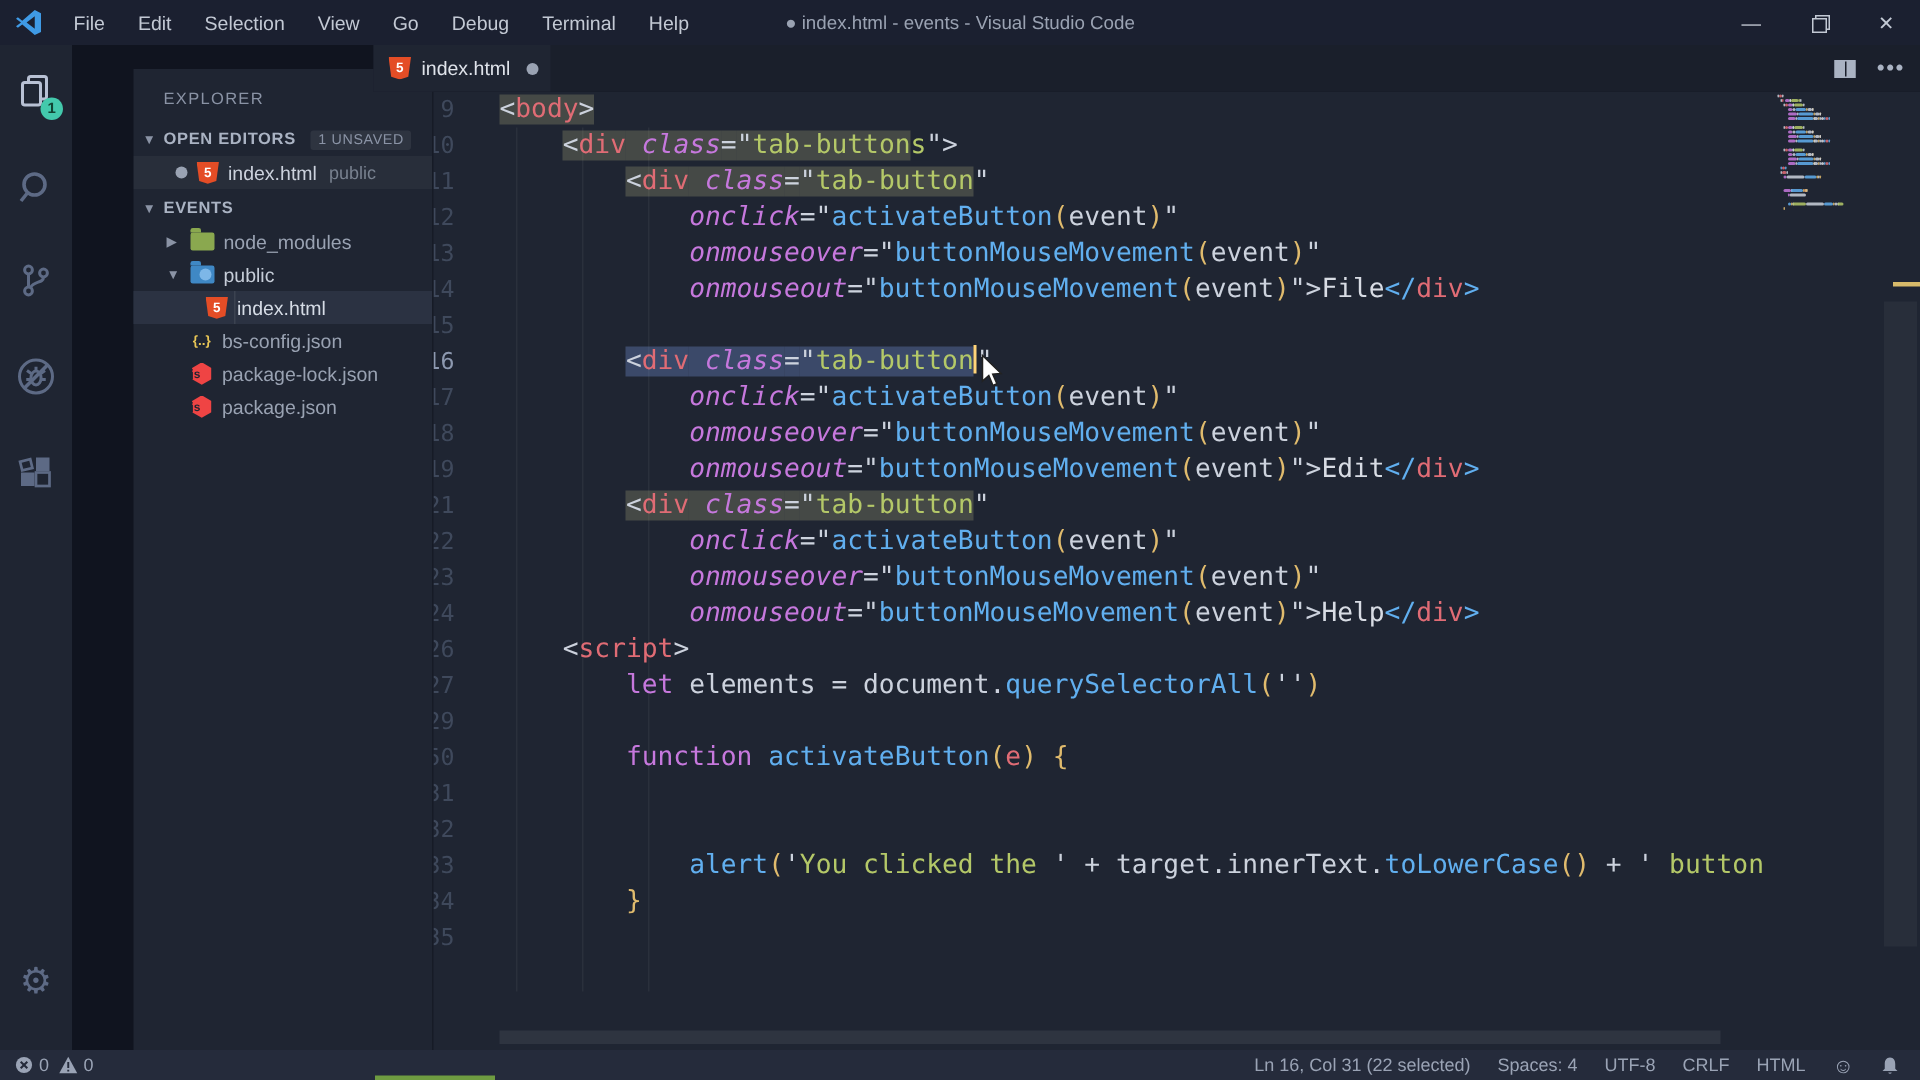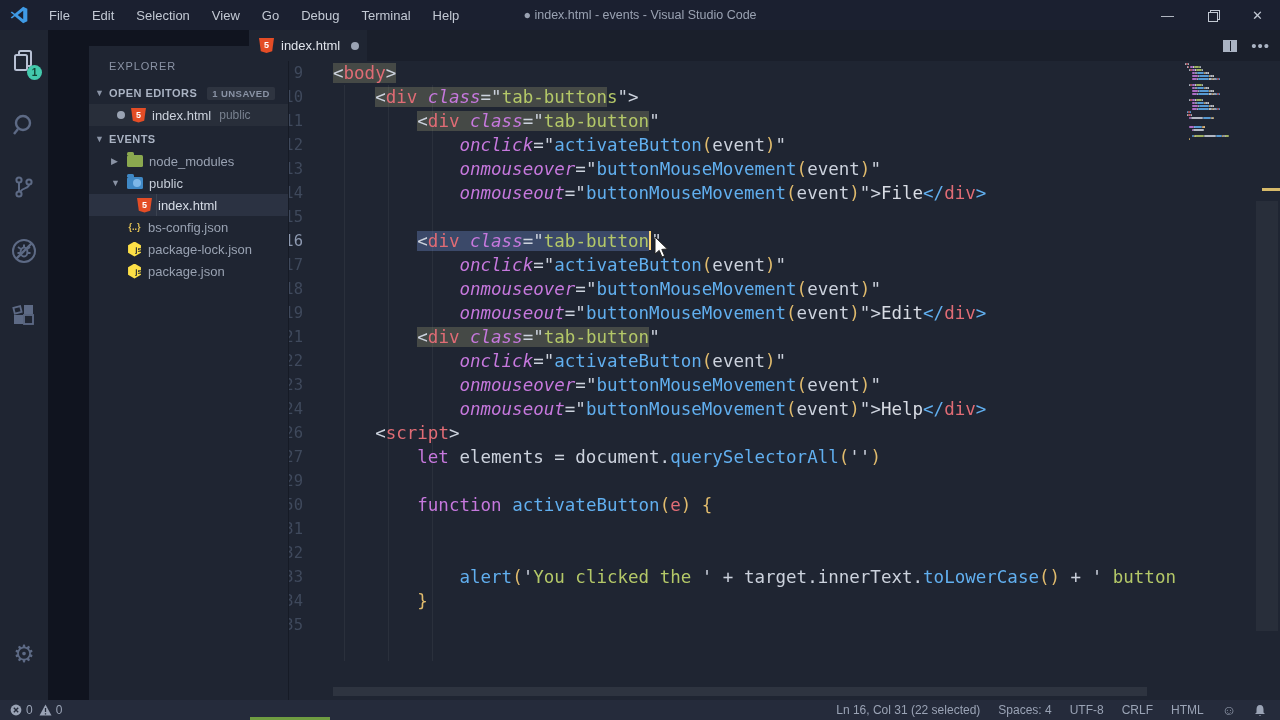--- a/index.html
+++ b/index.html
@@ -33,21 +33,21 @@
   .act-gear { position:absolute; bottom:28px; left:0; width:48px; height:36px;
     display:flex; align-items:center; justify-content:center; color:#5d6a85; font-size:24px; }
 
   
   .sidebar { position:absolute; left:48px; top:46px; width:200px; height:670px;
     background:#1f2532; border-right:1px solid #161b26; z-index:10; font-size:13px;margin-left:41px; }
   .sb-title { font-size:11px; letter-spacing:.08em; color:#8a93a5; padding:14px 0 10px 20px; }
   .section-header { display:flex; align-items:center; height:22px; color:#aab3c3; font-size:11px;
     font-weight:bold; letter-spacing:.04em; padding-left:6px; gap:4px; }
   .chev { font-size:9px; color:#8a93a5; width:10px; display:inline-block; }
-  .unsaved-badge { font-size:9.5px; font-weight:bold; color:#8a93a5;
+  .unsaved-badge { font-size:9.5px; font-weight:normal; color:#8a93a5;
     background:rgba(255,255,255,.07); border-radius:2px; padding:1px 5px; margin-left:6px; }
   .row { display:flex; align-items:center; height:22px; gap:6px; color:#99a2b2; position:relative; }
   .row .fname { white-space:nowrap; }
   .row.bright { color:#c6cdd8; }
   .row.selected { background:#2b3242; color:#d6dce6; }
   .row.openrow { background:rgba(255,255,255,.045); color:#ccd2dd; }
   .detail { color:#78818f; font-size:12px; margin-left:2px; }
   .mod-dot { width:8px; height:8px; border-radius:50%; background:#9aa3b3; flex:0 0 auto; }
   .indent-guide-tree { position:absolute; left:67px; top:0; bottom:0; width:1px; background:rgba(255,255,255,.08); }
 
@@ -56,22 +56,22 @@
   .fi-html { background:#e44d26; clip-path:polygon(0 0,100% 0,88% 88%,50% 100%,12% 88%);
     color:#fff; font-size:9px; font-weight:bold; text-align:center; line-height:14px; }
   .fi-folder { width:16px; height:12px; border-radius:1.5px; position:relative; }
   .fi-folder::before { content:""; position:absolute; left:0; top:-3px; width:7px; height:3px;
     border-radius:1.5px 1.5px 0 0; background:inherit; }
   .fi-folder.green { background:#8aa84f; }
   .fi-folder.blue  { background:#3f88c5; }
   .fi-folder.blue::after { content:""; position:absolute; right:2px; top:2px; width:8px; height:8px;
     border-radius:50%; background:#7db7e8; }
   .fi-braces { color:#e8c656; font-size:11px; font-weight:bold; line-height:15px; text-align:center; }
-  .fi-hex { background:#fde047; clip-path:polygon(50% 0,93% 25%,93% 75%,50% 100%,7% 75%,7% 25%);
-    color:#1f2532; font-size:8px; font-weight:bold; text-align:right; line-height:15px; }
+  .fi-hex { background:#ef4444; clip-path:polygon(50% 0,93% 25%,93% 75%,50% 100%,7% 75%,7% 25%);
+    color:#1f2532; font-size:8px; font-weight:bold; text-align:left; line-height:15px; }
 
   
   .tabbar { position:absolute; left:249px; top:30px; width:1031px; height:31px;
     background:#1a1f2b; display:flex; z-index:10; }
   .tab { width:118px; height:31px; background:#1f2532; display:flex; align-items:center;
     padding:0 8px 0 10px; gap:7px; }
   .tab-label { font-size:13px; color:#dfe3ea; }
   .tab-actions { position:absolute; right:10px; top:0; height:31px; display:flex; align-items:center; gap:14px; color:#aab3c3; }
   .split-icon { width:14px; height:12px; border:1px solid #aab3c3; position:relative; background:#aab3c3; }
   .split-icon::after { content:""; position:absolute; right:5px; top:0; bottom:0; width:1px; background:#1a1f2b; }

